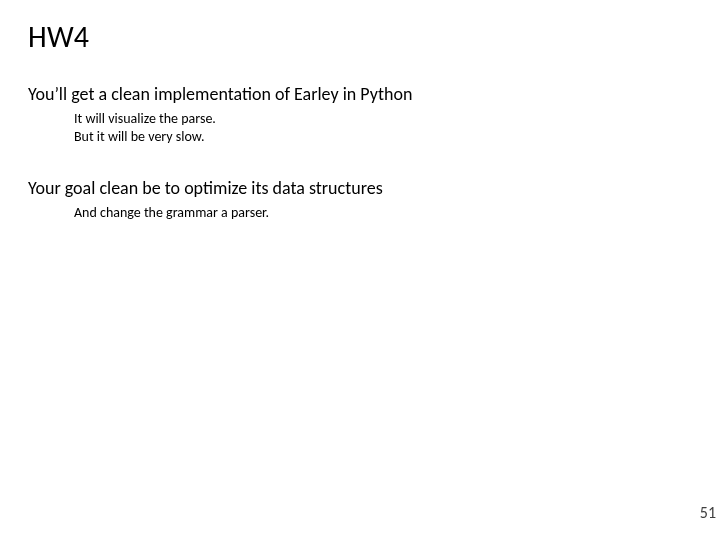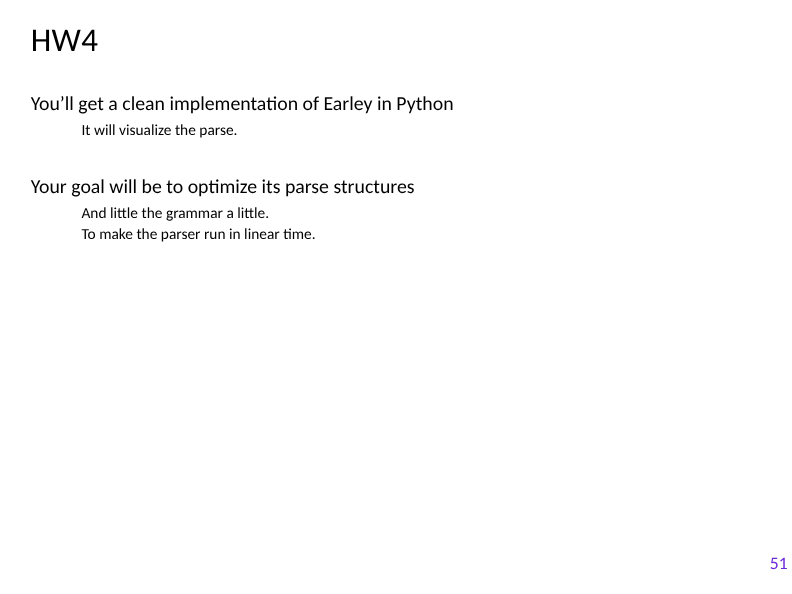--- a/index.html
+++ b/index.html
@@ -40,36 +40,36 @@
     font-weight: 400;
     line-height: 1.35;
     margin: 0 0 0 46px;
   }
   .page-num {
     position: absolute;
     right: 4px;
     bottom: 6px;
     font-size: 16px;
     font-family: "Calibri", "Segoe UI", sans-serif;
-    color: #6d28d9;
+    color: #404040;
   }
 </style>
 </head>
 <body>
 
 <div class="slide">
 
   <h1 class="title">HW4</h1>
 
   <div class="section">
     <p class="main-line">You’ll get a clean implementation of Earley in Python</p>
     <p class="sub-line">It will visualize the parse.</p>
+    <p class="sub-line">But it will be very slow.</p>
   </div>
 
   <div class="section">
-    <p class="main-line">Your goal will be to optimize its parse structures</p>
-    <p class="sub-line">And little the grammar a little.</p>
-    <p class="sub-line">To make the parser run in linear time.</p>
+    <p class="main-line">Your goal clean be to optimize its data structures</p>
+    <p class="sub-line">And change the grammar a parser.</p>
   </div>
 
   <div class="page-num">51</div>
 
 </div>
 
 </body></html>

